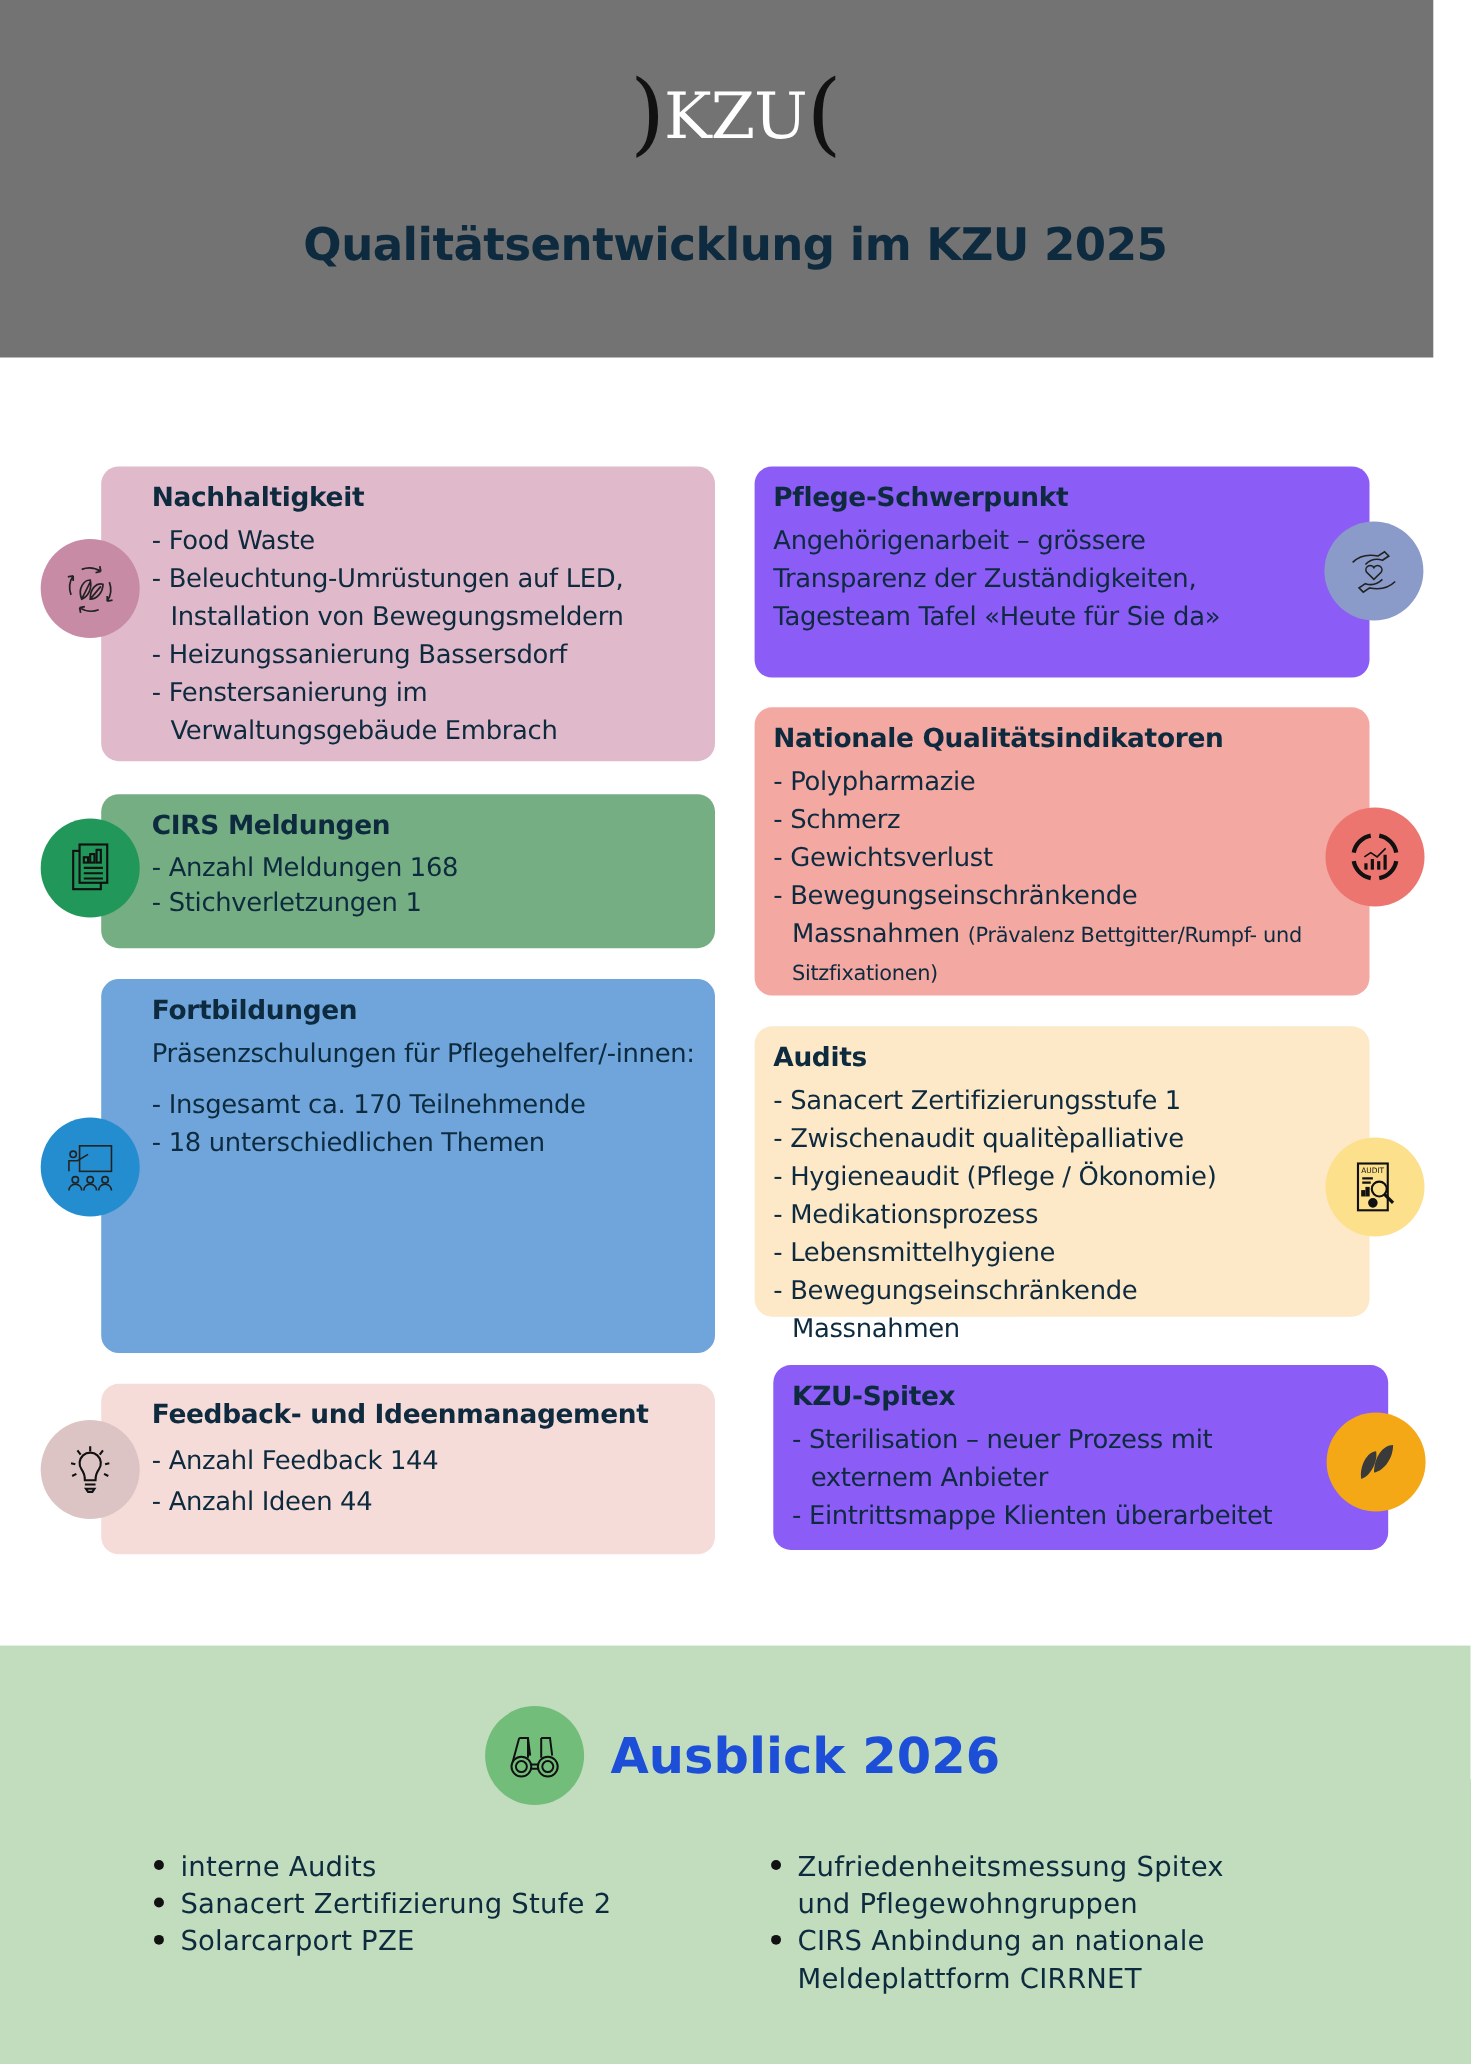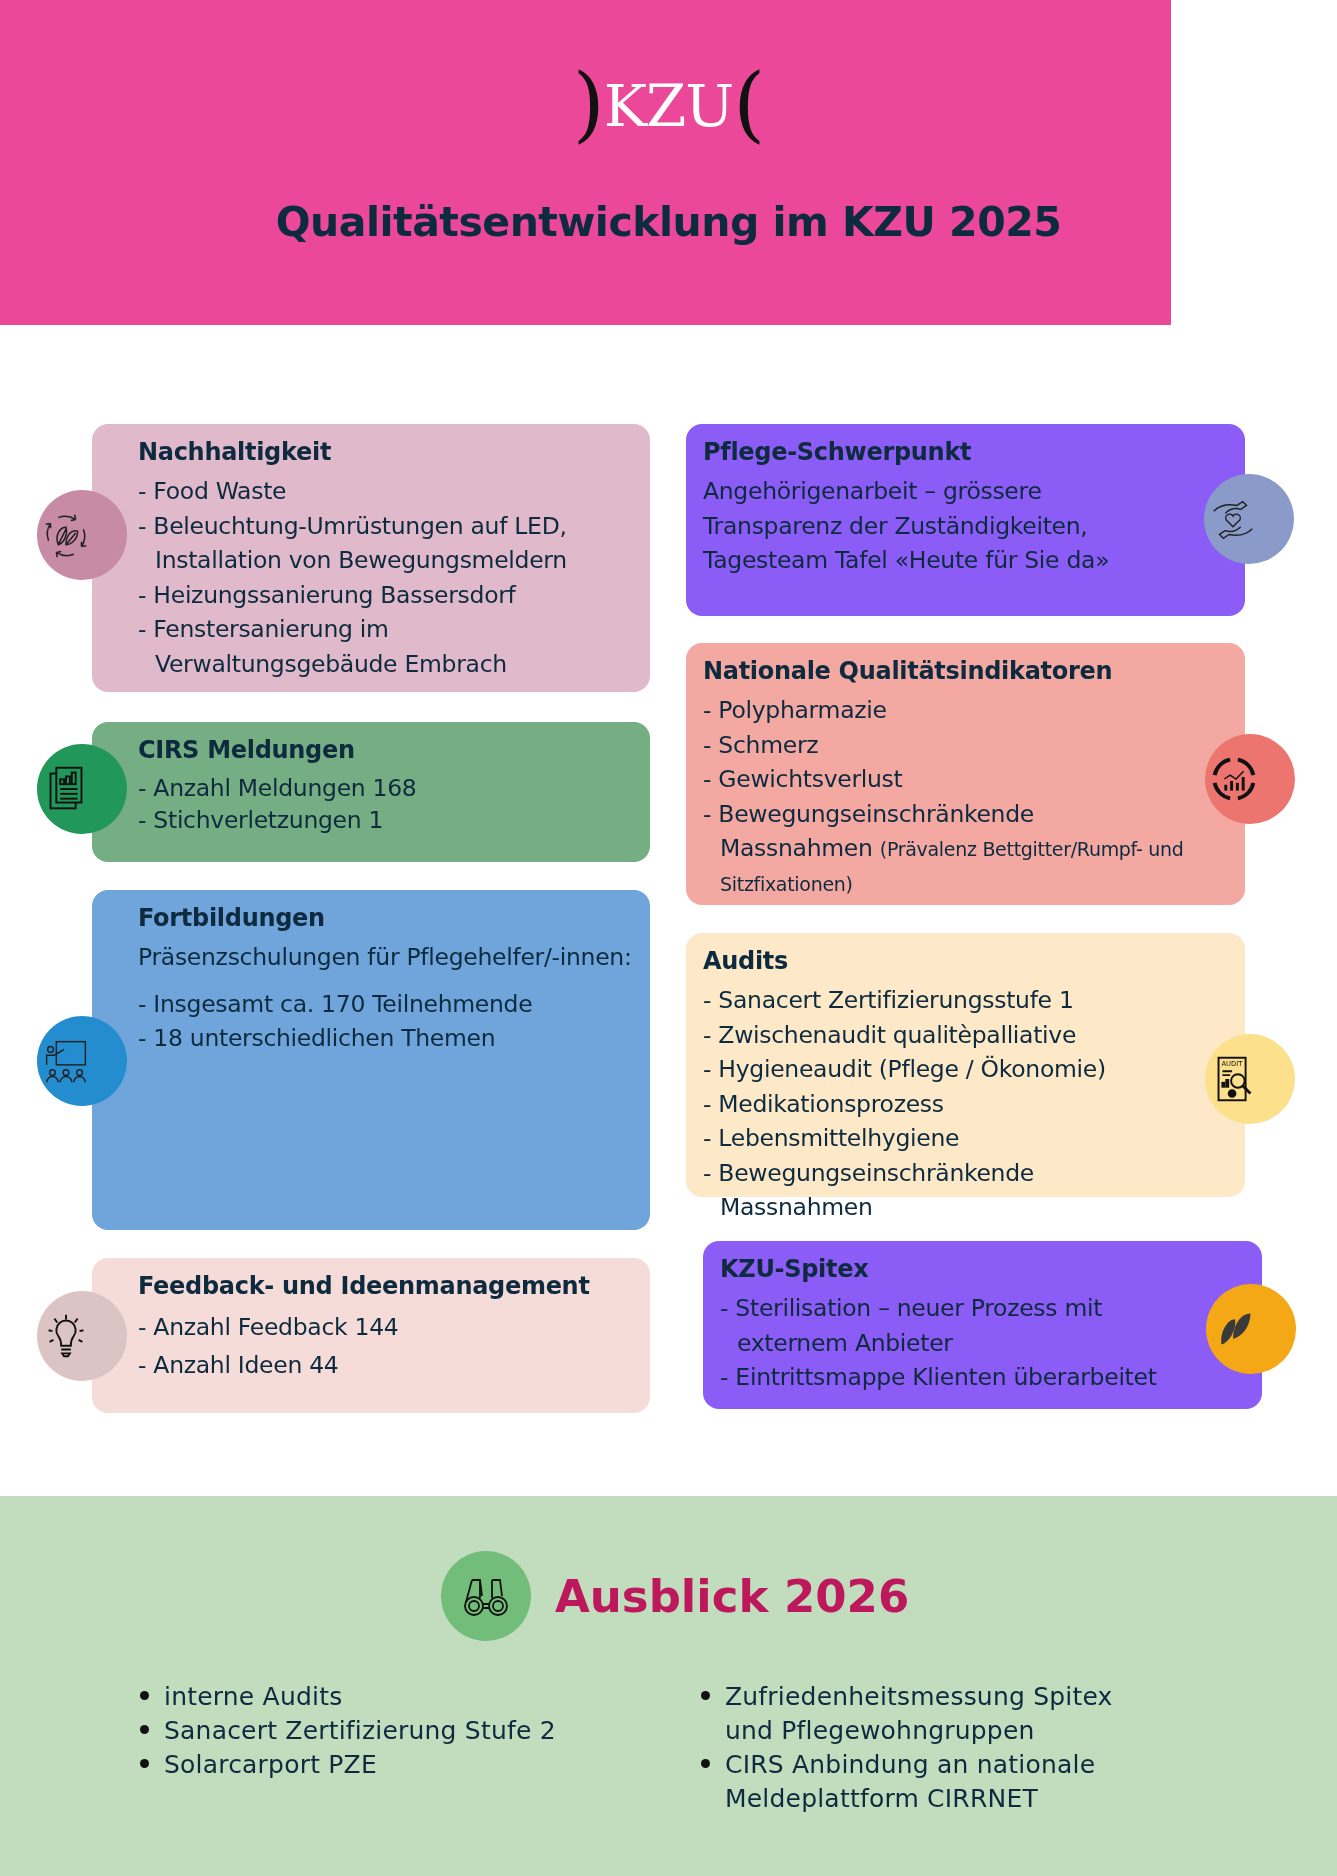--- a/index.html
+++ b/index.html
@@ -1,39 +1,39 @@
 <!DOCTYPE html>
 <html><head>
 <meta charset="utf-8">
 <style>
   * { box-sizing: border-box; margin: 0; padding: 0; }
   html, body { width: 1337px; height: 1876px; background: #ffffff; overflow: hidden; }
   body { font-family: "DejaVu Sans", sans-serif; color: #0d2a3e; position: relative; }
 
-  .header { position: absolute; left: 0; top: 0; width: 1171px; height: 325px; background: #ec4899; padding-left: 24px; }
+  .header { position: absolute; left: 0; top: 0; width: 1303px; height: 325px; background: #737373; padding-left: 24px; }
   .logo { position: absolute; left: 0; top: 68px; width: 1337px; text-align: center; font-family: "DejaVu Serif", serif; font-size: 58px; line-height: 72px; color: #ffffff; letter-spacing: -1px; }
   .logo .par { color: #111; font-weight: normal; font-size: 82px; vertical-align: -6px; }
   .title { position: absolute; left: 0; top: 198px; width: 1337px; text-align: center; font-size: 41px; font-weight: bold; color: #0d2a3e; letter-spacing: -0.5px; }
 
   .card { position: absolute; border-radius: 16px; padding: 14px 18px 14px 46px; }
   .card.right { padding: 14px 60px 14px 17px; }
   .card h3 { font-size: 24px; font-weight: bold; margin-bottom: 8px; letter-spacing: -0.3px; }
   .card ul { list-style: none; }
   .card li { font-size: 23.5px; line-height: 34.5px; padding-left: 17px; text-indent: -17px; letter-spacing: -0.3px; }
   .card li::before { content: "- "; }
   .card p { font-size: 23.5px; line-height: 34.5px; letter-spacing: -0.3px; }
   .card .small { font-size: 19px; line-height: 28px; }
 
-  .icon { position: absolute; width: 90px; height: 90px; border-radius: 50%; display: flex; align-items: center; }
+  .icon { position: absolute; width: 90px; height: 90px; border-radius: 50%; display: flex; align-items: center; justify-content: center; }
   .icon svg { width: 58px; height: 58px; }
 
   .footer { position: absolute; left: 0; top: 1496px; width: 1337px; height: 380px; background: #c1ddbe; }
   .ausblick { position: absolute; left: 441px; top: 1551px; display: flex; align-items: center; }
   .ausblick .bi { width: 90px; height: 90px; border-radius: 50%; background: #72bd7a; display: flex; align-items: center; justify-content: center; }
-  .ausblick h2 { font-size: 45px; font-weight: bold; margin-left: 24px; color: #be185d; }
+  .ausblick h2 { font-size: 45px; font-weight: bold; margin-left: 24px; color: #1d4ed8; }
   .flist { position: absolute; list-style: none; }
   .flist li { font-size: 25px; line-height: 34px; padding-left: 26px; position: relative; color: #0d2a3e; letter-spacing: 0.2px; }
   .flist li::before { content: ""; position: absolute; left: 2px; top: 11px; width: 9px; height: 9px; background: #111; border-radius: 50%; }
 </style>
 </head>
 <body>
 
 <div class="header">
   <div class="logo">
     <span class="par">)</span><span>KZU</span><span class="par">(</span>

